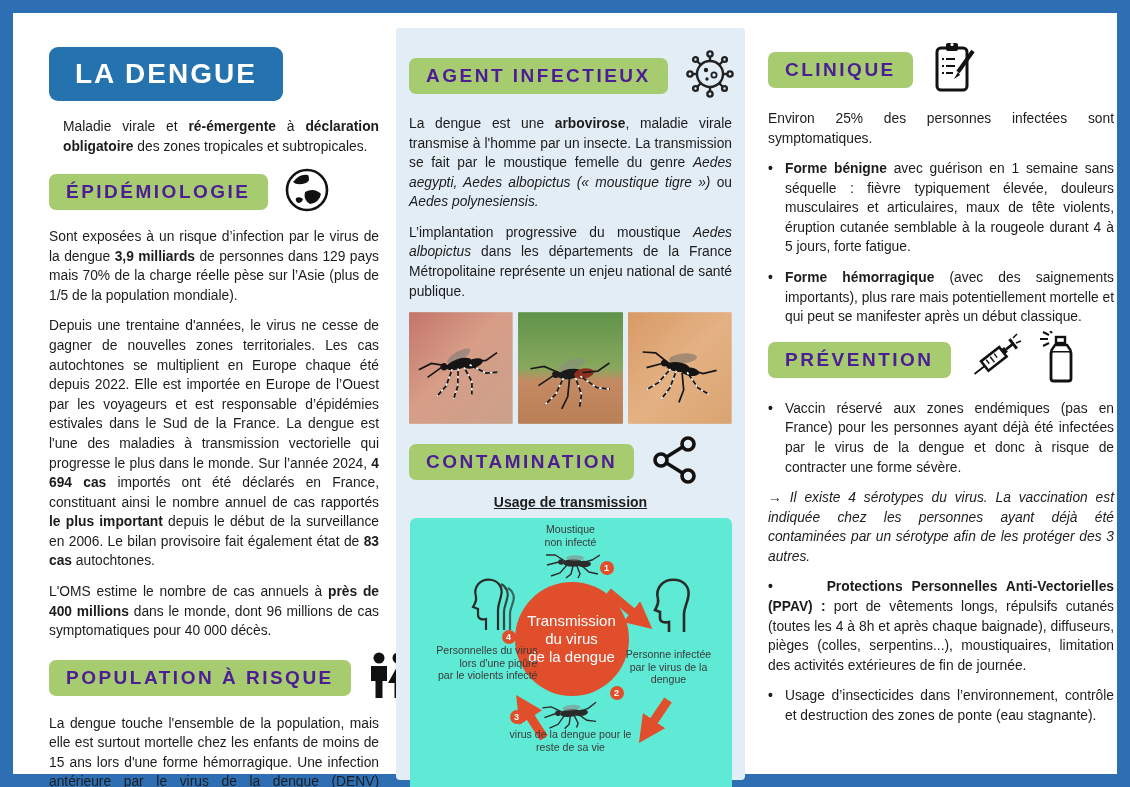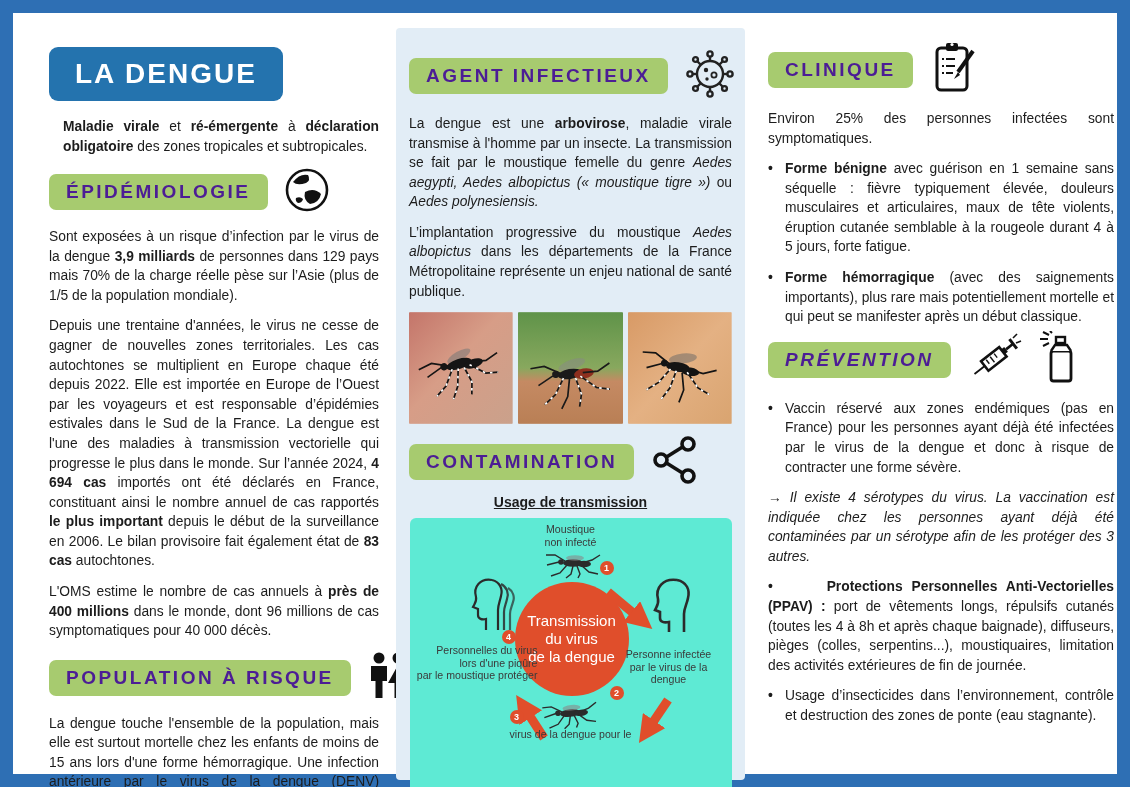--- a/index.html
+++ b/index.html
@@ -67,21 +67,21 @@
   p.inline-bullet::before{content:"\2022\00a0\00a0\00a0\00a0\00a0\00a0";font-weight:bold;}
   p.note{margin:0 0 11px 0;font-size:13.8px;line-height:1.42;text-align:justify;}
 </style>
 </head>
 <body>
 
 <div class="page">
 
   <div class="col-left">
     <div class="title-box">LA DENGUE</div>
-    <p class="body" style="padding-left:14px;"><span style="font-weight: 700; margin-top: 40px;">Maladie virale</span><span> et </span><span style="font-weight: 700;">ré-émergente</span><span> à </span><span style="font-weight: 700;">déclaration obligatoire</span><span> des zones tropicales et subtropicales.</span></p>
+    <p class="body" style="padding-left:14px;"><span style="font-weight: 400; margin-top: 40px;">Maladie virale</span><span> et </span><span style="font-weight: 700;">ré-émergente</span><span> à </span><span style="font-weight: 700;">déclaration obligatoire</span><span> des zones tropicales et subtropicales.</span></p>
 
     <div class="sec-row">
       <div class="sec-box">ÉPIDÉMIOLOGIE</div>
       <span>
         <svg width="46" height="46" viewBox="0 0 46 46">
           <circle cx="23" cy="23" r="20" fill="#ffffff" stroke="#111" stroke-width="2.6"></circle>
           <path d="M9,15 q7,-9 15,-7 q3,5 -2,8 q-9,3 -13,-1 z" fill="#111"></path>
           <path d="M21,25 q9,-5 16,2 q-2,9 -11,10 q-7,-4 -5,-12 z" fill="#111"></path>
           <path d="M12,31 q4,-2 7,1 q-1,4 -5,4 q-3,-2 -2,-5 z" fill="#111"></path>
         </svg>
@@ -325,38 +325,39 @@
                 <path d="M-8,-2 L-18,-8 L-27,-8"></path>
               <path d="M8,2 L16,9 L25,11"></path>
                 <path d="M9,0 L19,-3 L27,-8"></path>
             </g>
             <ellipse cx="2" cy="-5" rx="9" ry="2.8" fill="#888" opacity="0.6"></ellipse>
           </g>
         </svg>
       </span>
       <div class="cyc-label bottom">
         <div>virus de la dengue pour le</div>
+        <div>reste de sa vie</div>
       </div>
       <div class="badge" style="left:100px;top:192px;">3</div>
 
       <span class="cyc-icon" style="left:58px;top:56px;">
         <svg width="60" height="66" viewBox="0 0 60 66">
           <g fill="none" stroke="#2b2b2b" stroke-width="2.2">
             <path d="M24,6 C12,4 5,13 8,23 C9,27 7,29 5,33 L10,35 L10,41 C10,45 14,46 18,45 L18,56"></path>
             <path d="M24,6 C32,8 35,15 33,22 C32,27 30,31 30,36 L30,56"></path>
             <path d="M33,10 C39,13 41,19 39,25 C38,30 36,33 36,38 L36,56" opacity="0.85"></path>
             <path d="M40,14 C45,17 47,23 45,28 C44,32 42,35 42,40 L42,56" opacity="0.7"></path>
           </g>
         </svg>
       </span>
       <div class="badge" style="left:92px;top:112px;">4</div>
       <div class="cyc-label left">
         <div>Personnelles du virus</div>
         <div>lors d'une piqûre</div>
-        <div>par le moustique protéger</div>
+        <div>par le violents infecté</div>
       </div>
     </div>
 
     <p class="body"><span>Prolifération du virus dans la circulation sanguine des individus infectés et apparition des symptômes entre 3 et 7 jours.</span></p>
   </div>
 
   <div class="col-right">
     <div class="sec-row">
       <div class="sec-box">CLINIQUE</div>
       <span>
@@ -383,21 +384,21 @@
 
     <div class="bullet">
       <div class="dot">•</div>
       <div class="txt"><span style="font-weight: 700;">Forme bénigne</span><span> avec guérison en 1 semaine sans séquelle : fièvre typiquement élevée, douleurs musculaires et articulaires, maux de tête violents, éruption cutanée semblable à la rougeole durant 4 à 5 jours, forte fatigue.</span></div>
     </div>
     <div class="bullet" style="margin-bottom:2px;">
       <div class="dot">•</div>
       <div class="txt"><span style="font-weight: 700;">Forme hémorragique</span><span> (avec des saignements importants), plus rare mais potentiellement mortelle et qui peut se manifester après un début classique.</span></div>
     </div>
 
-    <div class="sec-row" style="margin-top:4px;font-style:italic;">
+    <div class="sec-row" style="margin-top:4px;">
       <div class="sec-box">PRÉVENTION</div>
       <span>
         <svg width="56" height="52" viewBox="0 0 56 52">
           <g transform="rotate(-38 28 26)">
             <line x1="2" y1="26" x2="15" y2="26" stroke="#111" stroke-width="1.8"></line>
             <rect x="15" y="20" width="23" height="12" fill="#fff" stroke="#111" stroke-width="2.6"></rect>
             <g stroke="#111" stroke-width="1.4">
               <line x1="20" y1="22" x2="20" y2="27"></line>
                 <line x1="25" y1="22" x2="25" y2="29"></line>
                 <line x1="30" y1="22" x2="30" y2="27"></line>

